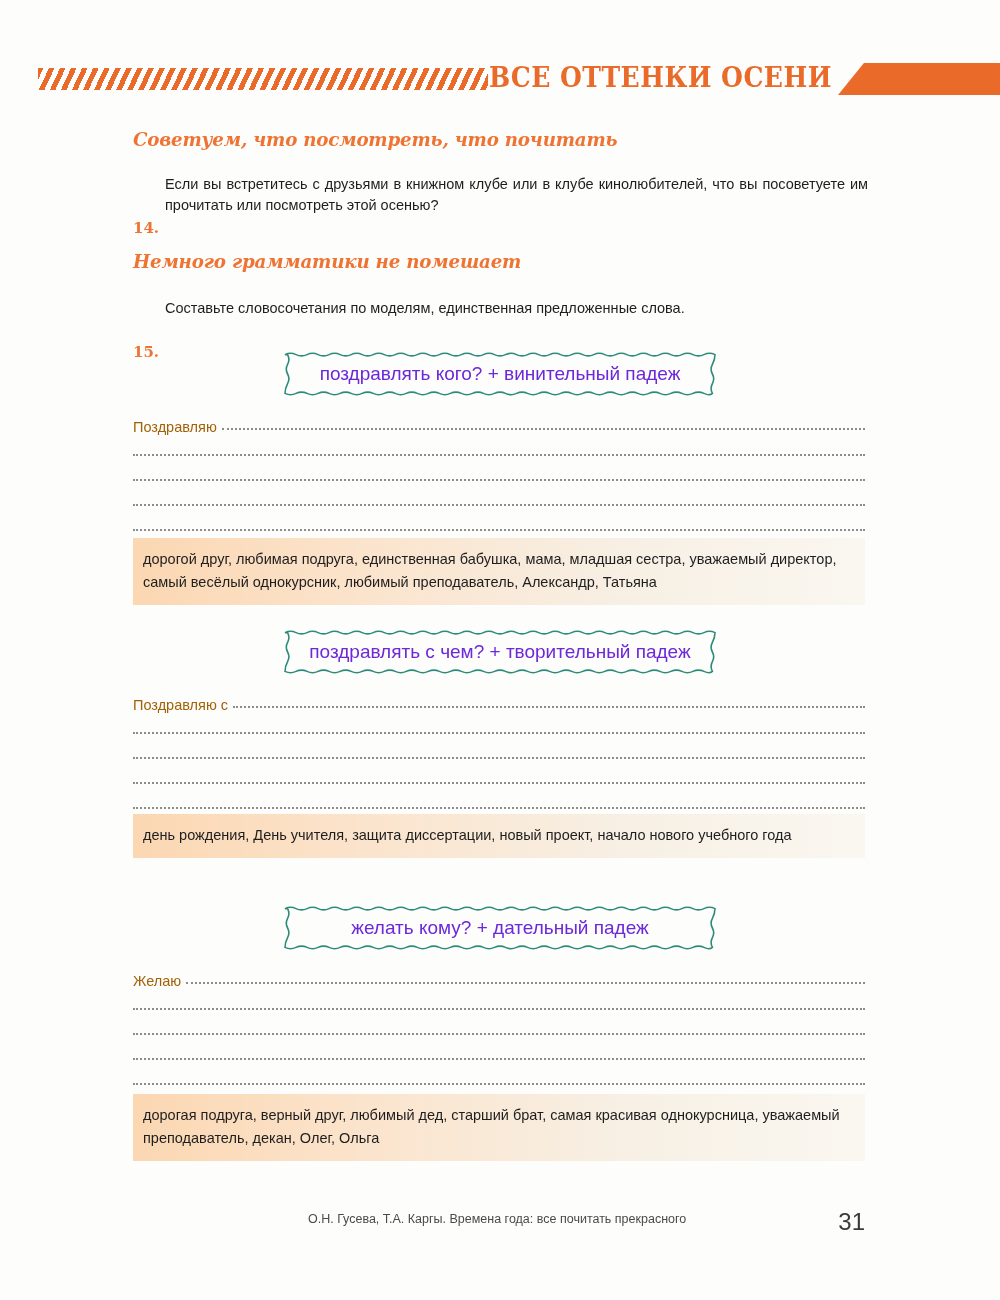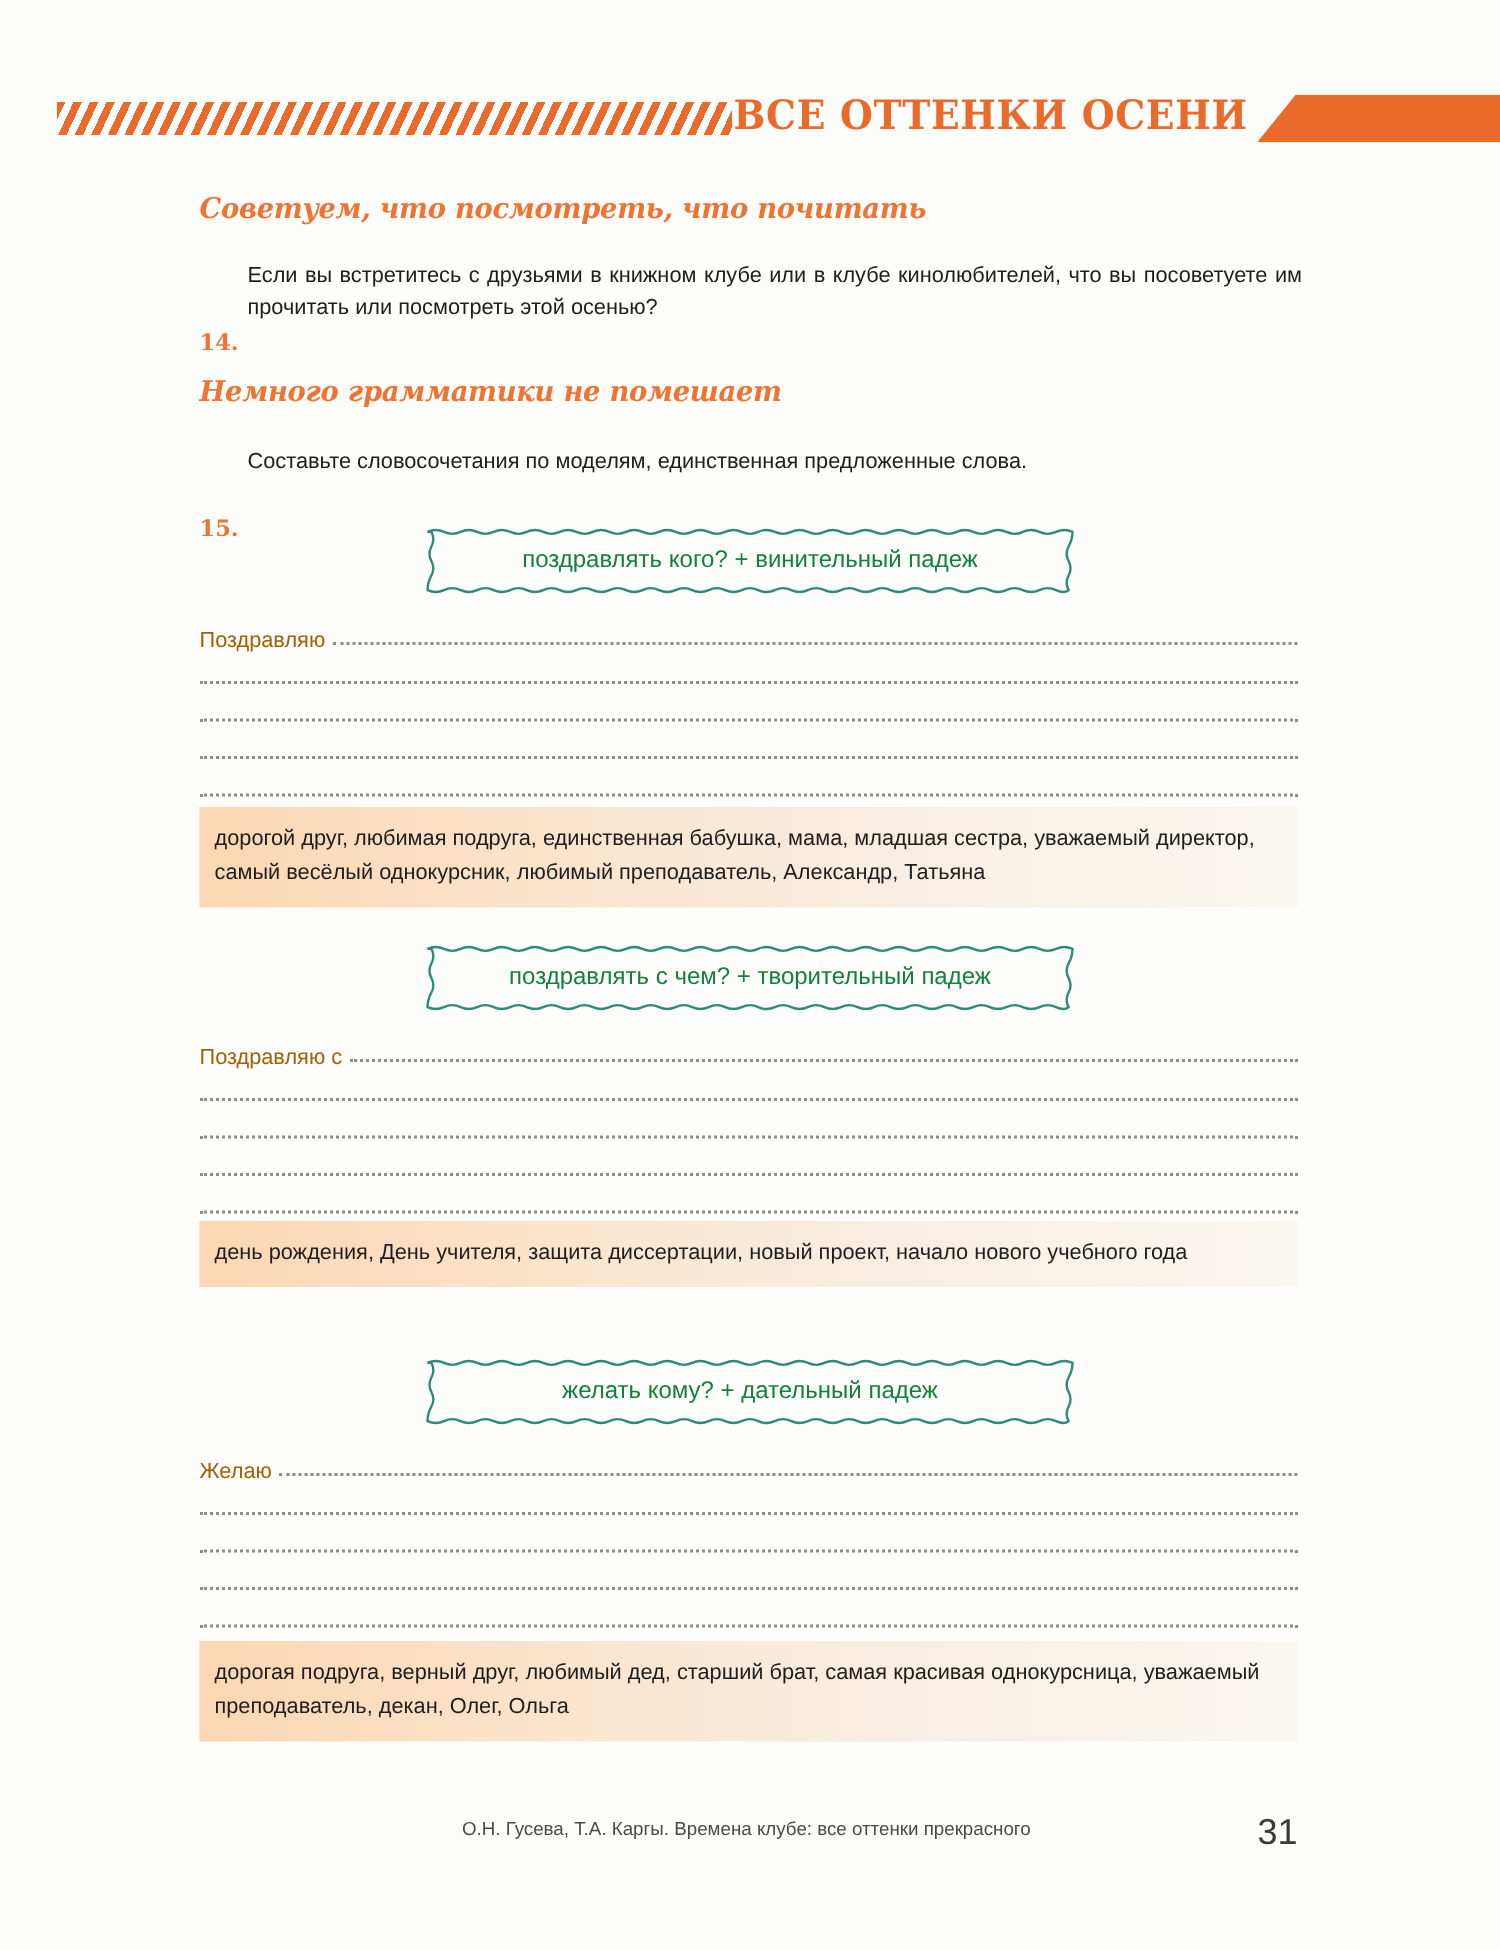--- a/index.html
+++ b/index.html
@@ -128,22 +128,22 @@
   }
   .model-box .model-text {
     position: absolute;
     left: 0;
     top: 0;
     width: 100%;
     height: 100%;
     display: flex;
     align-items: center;
     justify-content: center;
-    font-size: 16px;
-    color: #15803d;
+    font-size: 19px;
+    color: #6d28d9;
   }
   #model-box-1 { top: 352px; }
   #model-box-2 { top: 630px; }
   #model-box-3 { top: 906px; }
 
   
   .answer-lines {
     position: absolute;
     left: 133px;
     width: 732px;
@@ -322,17 +322,17 @@
         <span class="dot-fill" style="left: 0px; right: 0px;"></span>
       </div>
       <div class="answer-row">
         <span class="dot-fill" style="left: 0px; right: 0px;"></span>
       </div>
     </div>
 
   <div class="word-bank" id="word-bank-3">дорогая подруга, верный друг, любимый дед, старший брат, самая красивая однокурсница, уважаемый преподаватель, декан, Олег, Ольга</div>
 
   <div class="footer">
-    <div class="footer-text">О.Н. Гусева, Т.А. Каргы. Времена клубе: все оттенки прекрасного</div>
+    <div class="footer-text">О.Н. Гусева, Т.А. Каргы. Времена года: все почитать прекрасного</div>
     <div class="footer-page">31</div>
   </div>
 
 </div>
 
 </body></html>

